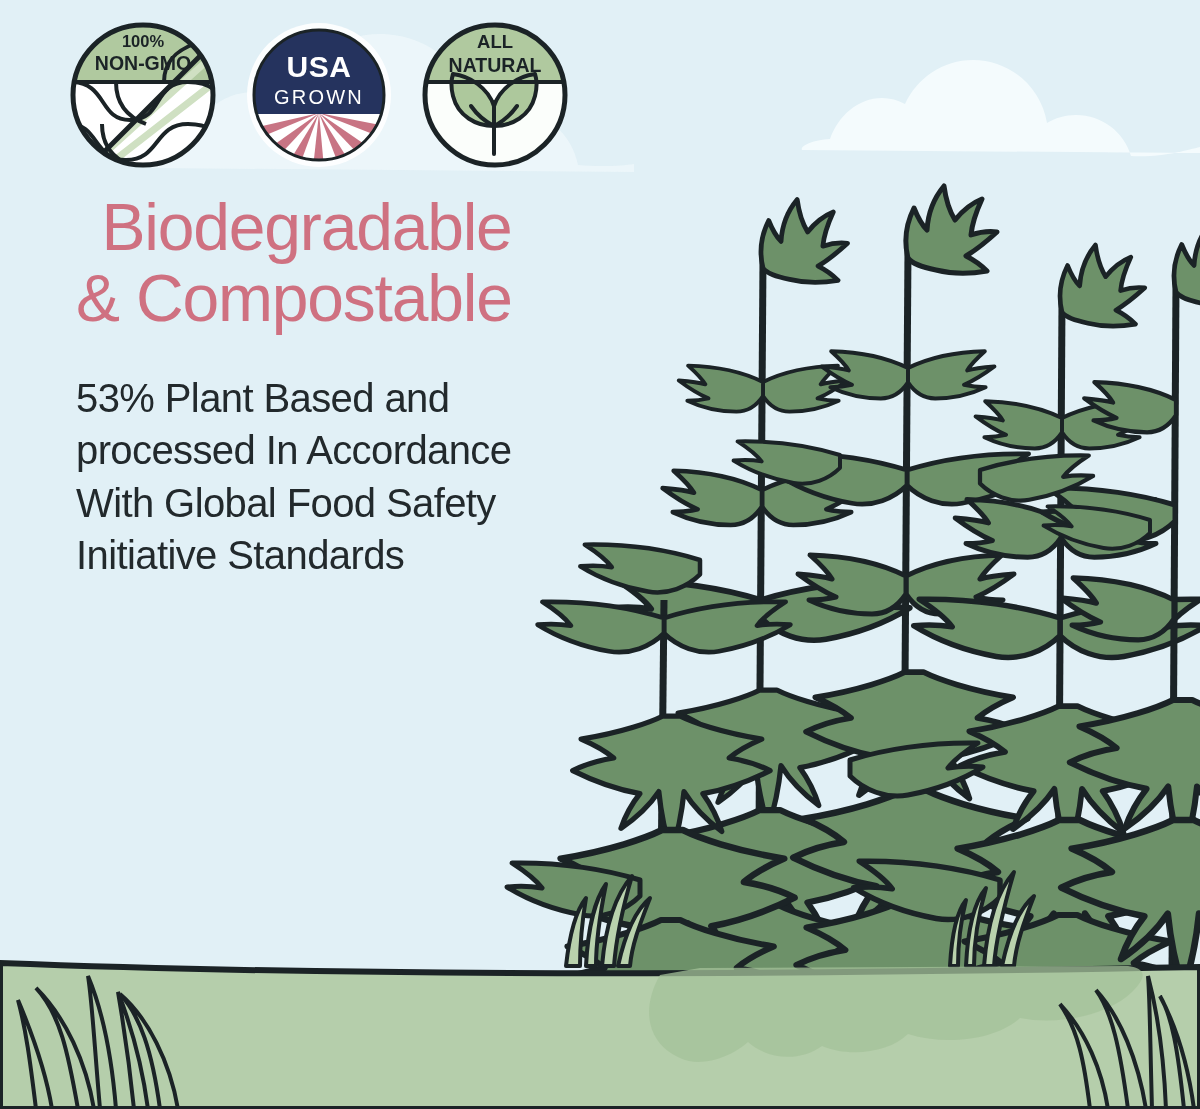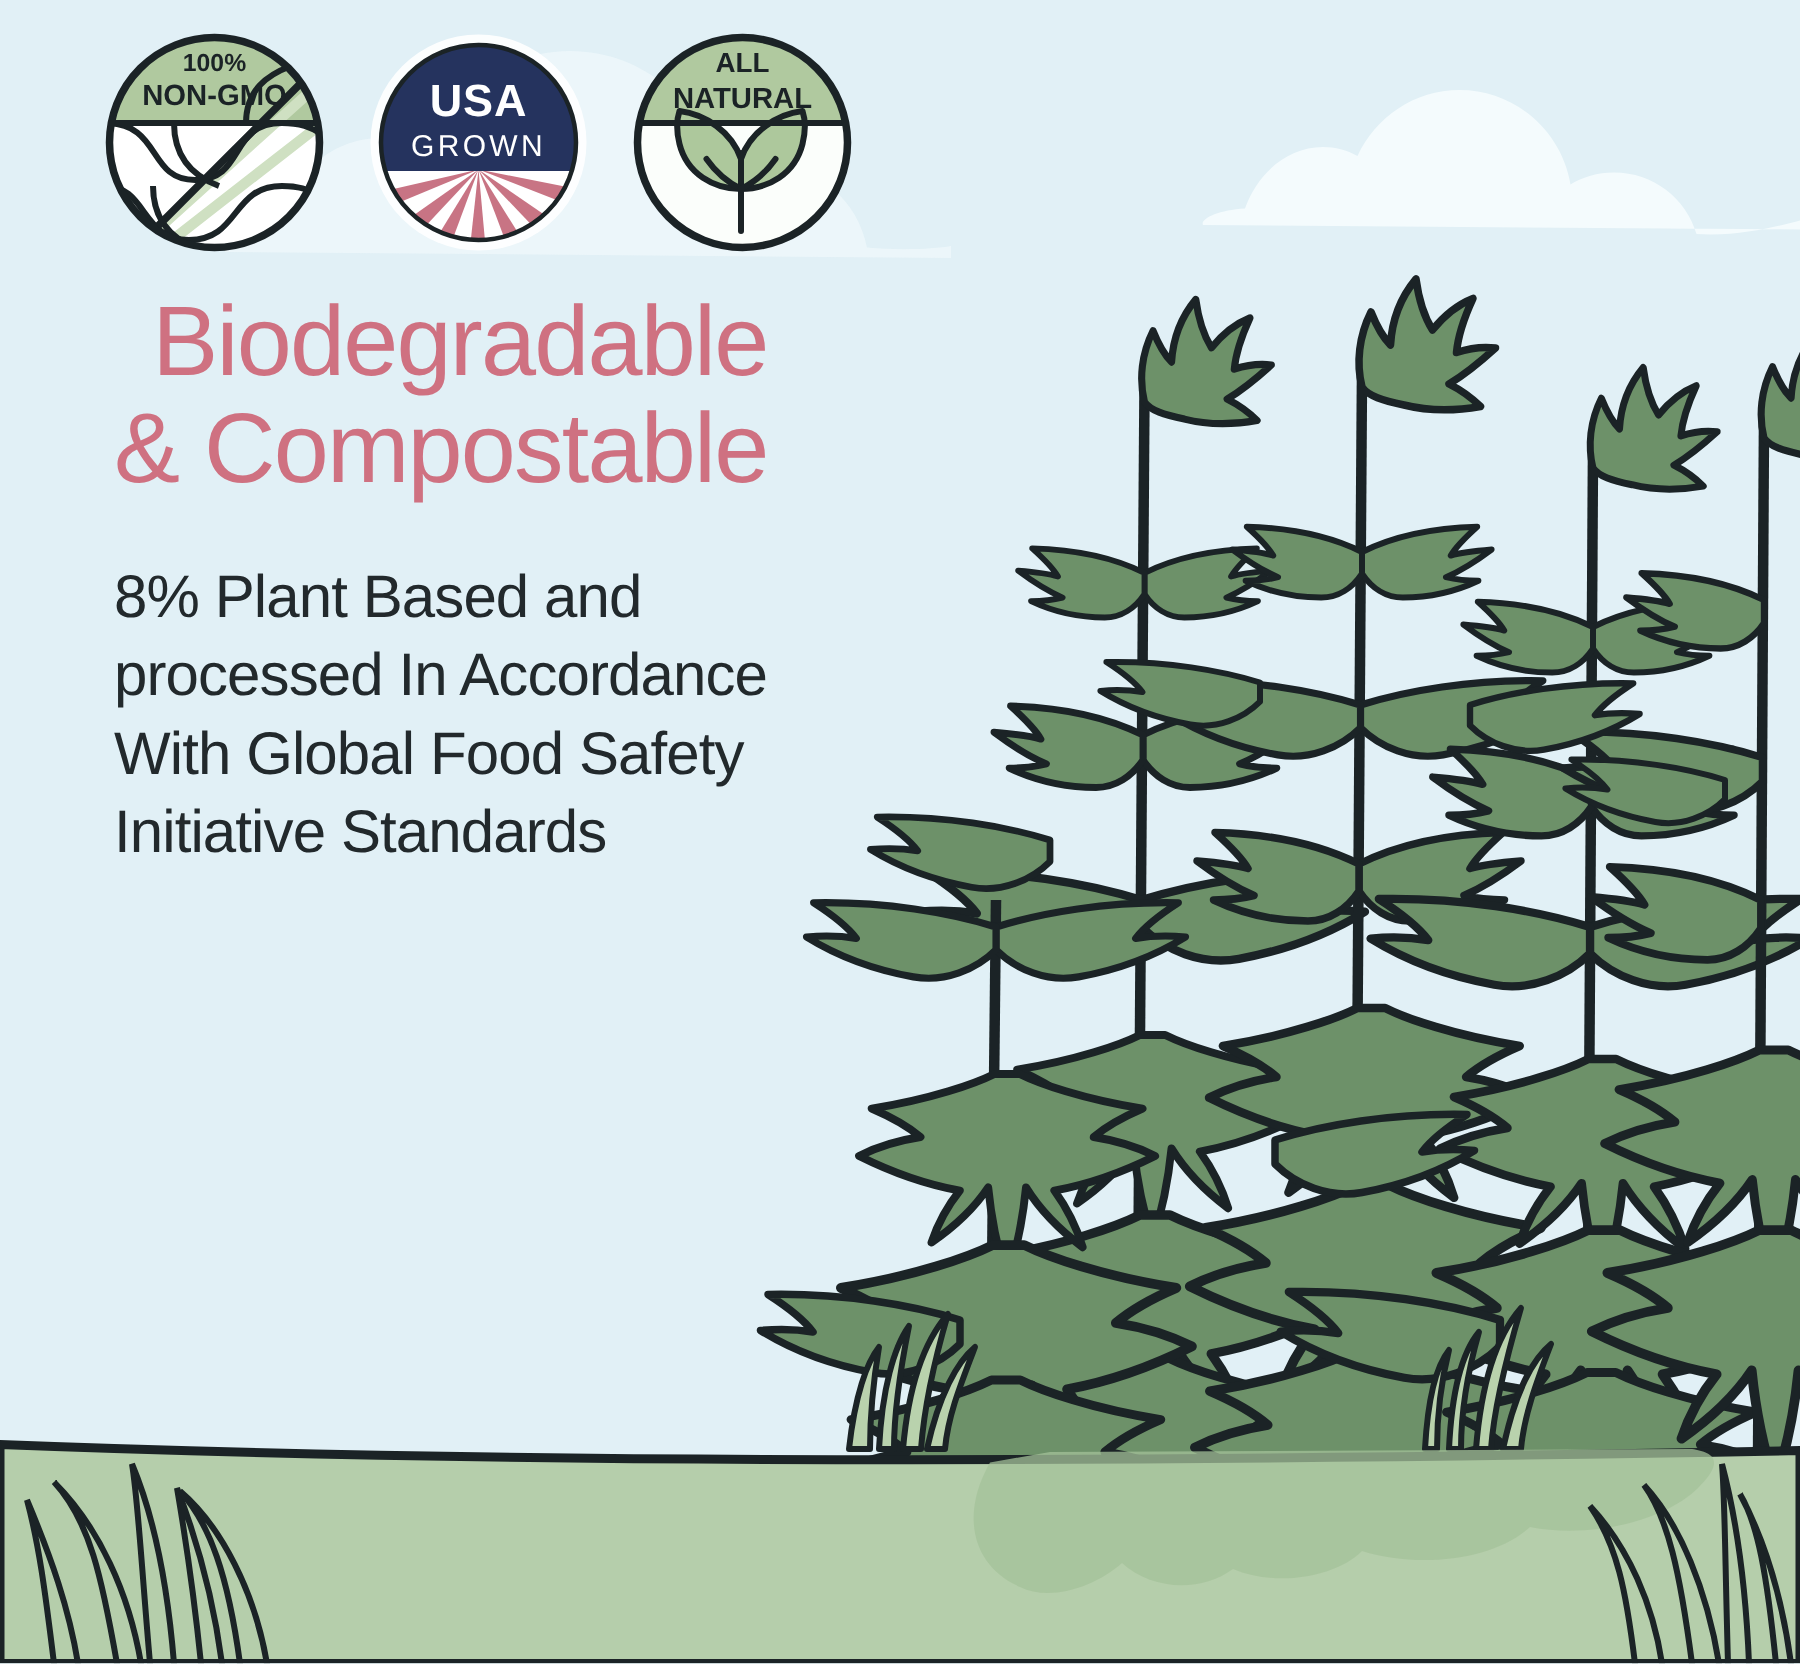--- a/index.html
+++ b/index.html
@@ -390,18 +390,18 @@
         </g>
         <circle cx="75" cy="75" r="70" fill="none" stroke="#1b2326" stroke-width="5"></circle>
         <text x="75" y="28" text-anchor="middle" font-family="Liberation Sans, sans-serif" font-size="18.5" font-weight="bold" fill="#1b2326">ALL</text>
         <text x="75" y="52" text-anchor="middle" font-family="Liberation Sans, sans-serif" font-size="19.5" font-weight="bold" fill="#1b2326">NATURAL</text>
       </svg>
     </div>
   </div>
 
   <div id="headline">Biodegradable
 &amp; Compostable</div>
-  <div id="subcopy">8% Plant Based and
+  <div id="subcopy">53% Plant Based and
 processed In Accordance
 With Global Food Safety
 Initiative Standards</div>
 
 </div>
 
 </body></html>

